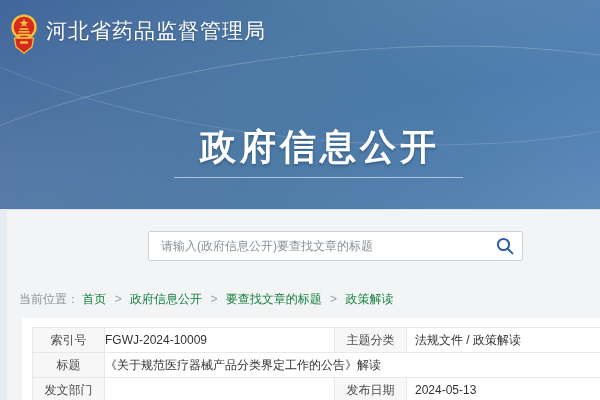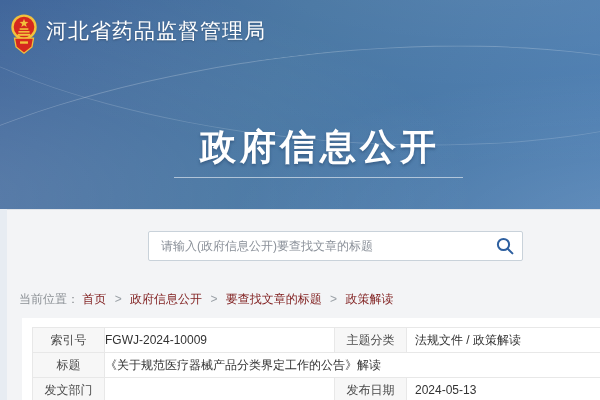--- a/index.html
+++ b/index.html
@@ -70,21 +70,21 @@
   .search-input::placeholder{color:#8a9099;opacity:1;}
   .search-btn{
     width:34px;height:28px;border:none;background:transparent;cursor:pointer;
     display:flex;align-items:center;justify-content:center;padding:0;
   }
   
   .breadcrumb{
     position:absolute;left:19px;top:291px;font-size:12px;color:#8b9095;
     white-space:nowrap;
   }
-  .breadcrumb a{color:#7f1d1d;text-decoration:none;cursor:pointer;}
+  .breadcrumb a{color:#15803d;text-decoration:none;cursor:pointer;}
   .breadcrumb .sep{margin:0 5px;color:#9aa0a6;}
   
   .doc-card{
     position:absolute;left:22px;top:318px;width:578px;height:82px;background:#ffffff;
   }
   .doc-table{
     position:absolute;left:32px;top:327px;width:590px;
     border-collapse:collapse;table-layout:fixed;font-size:12px;
   }
   .doc-table td{

